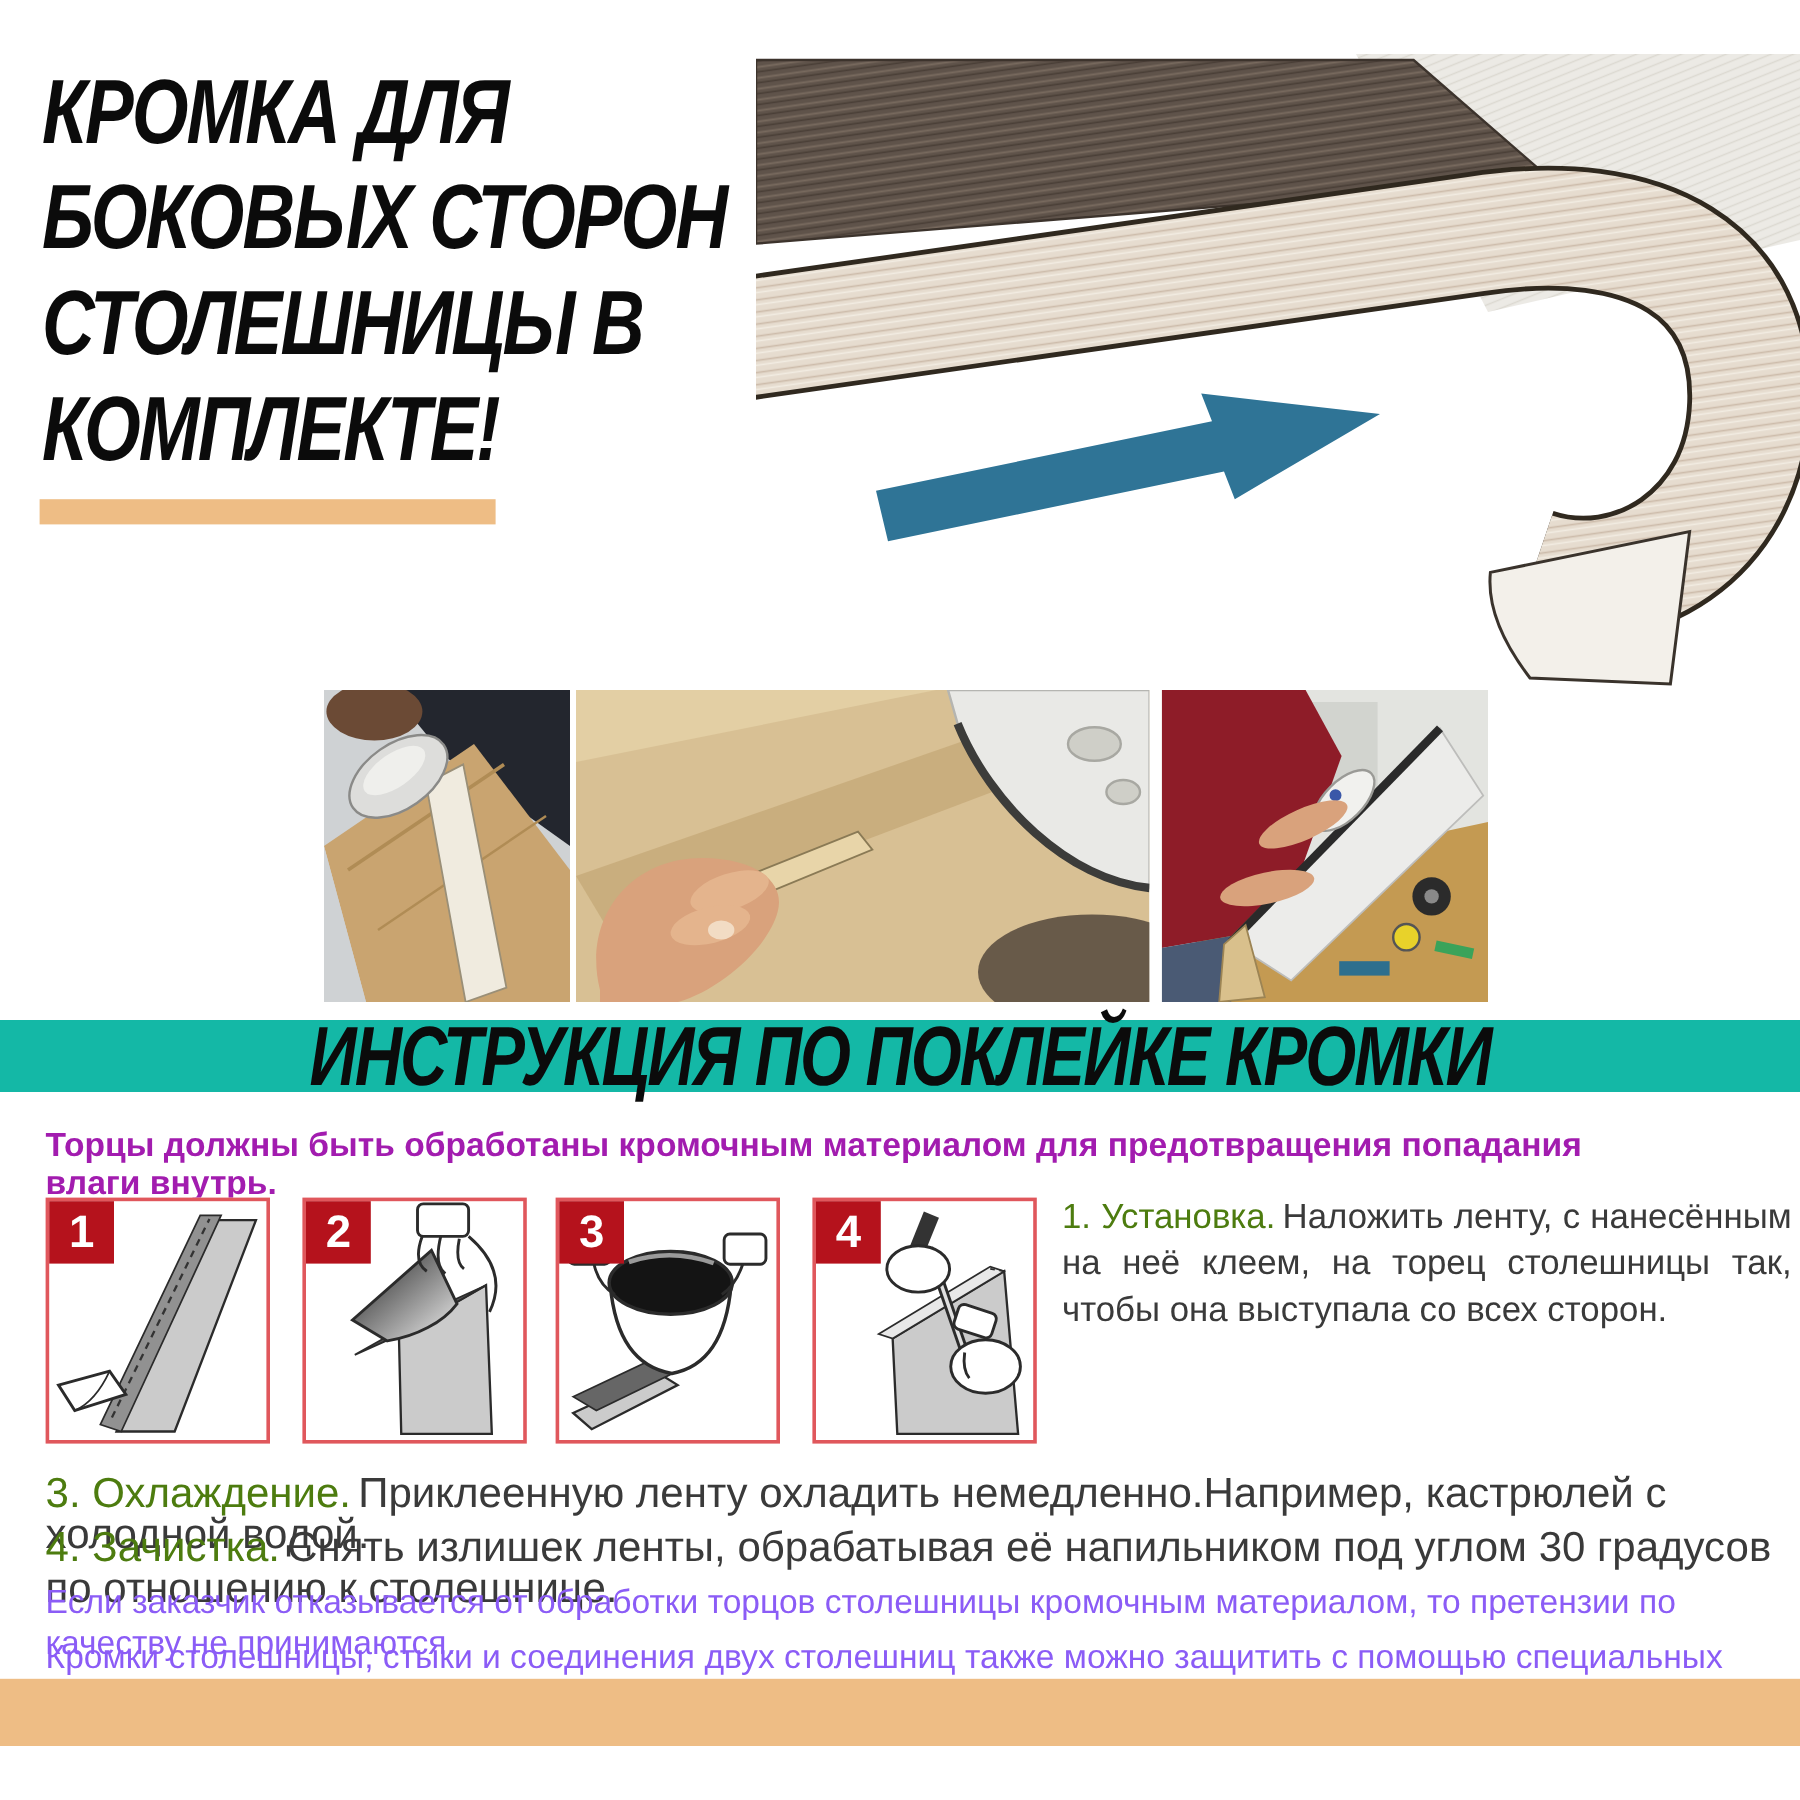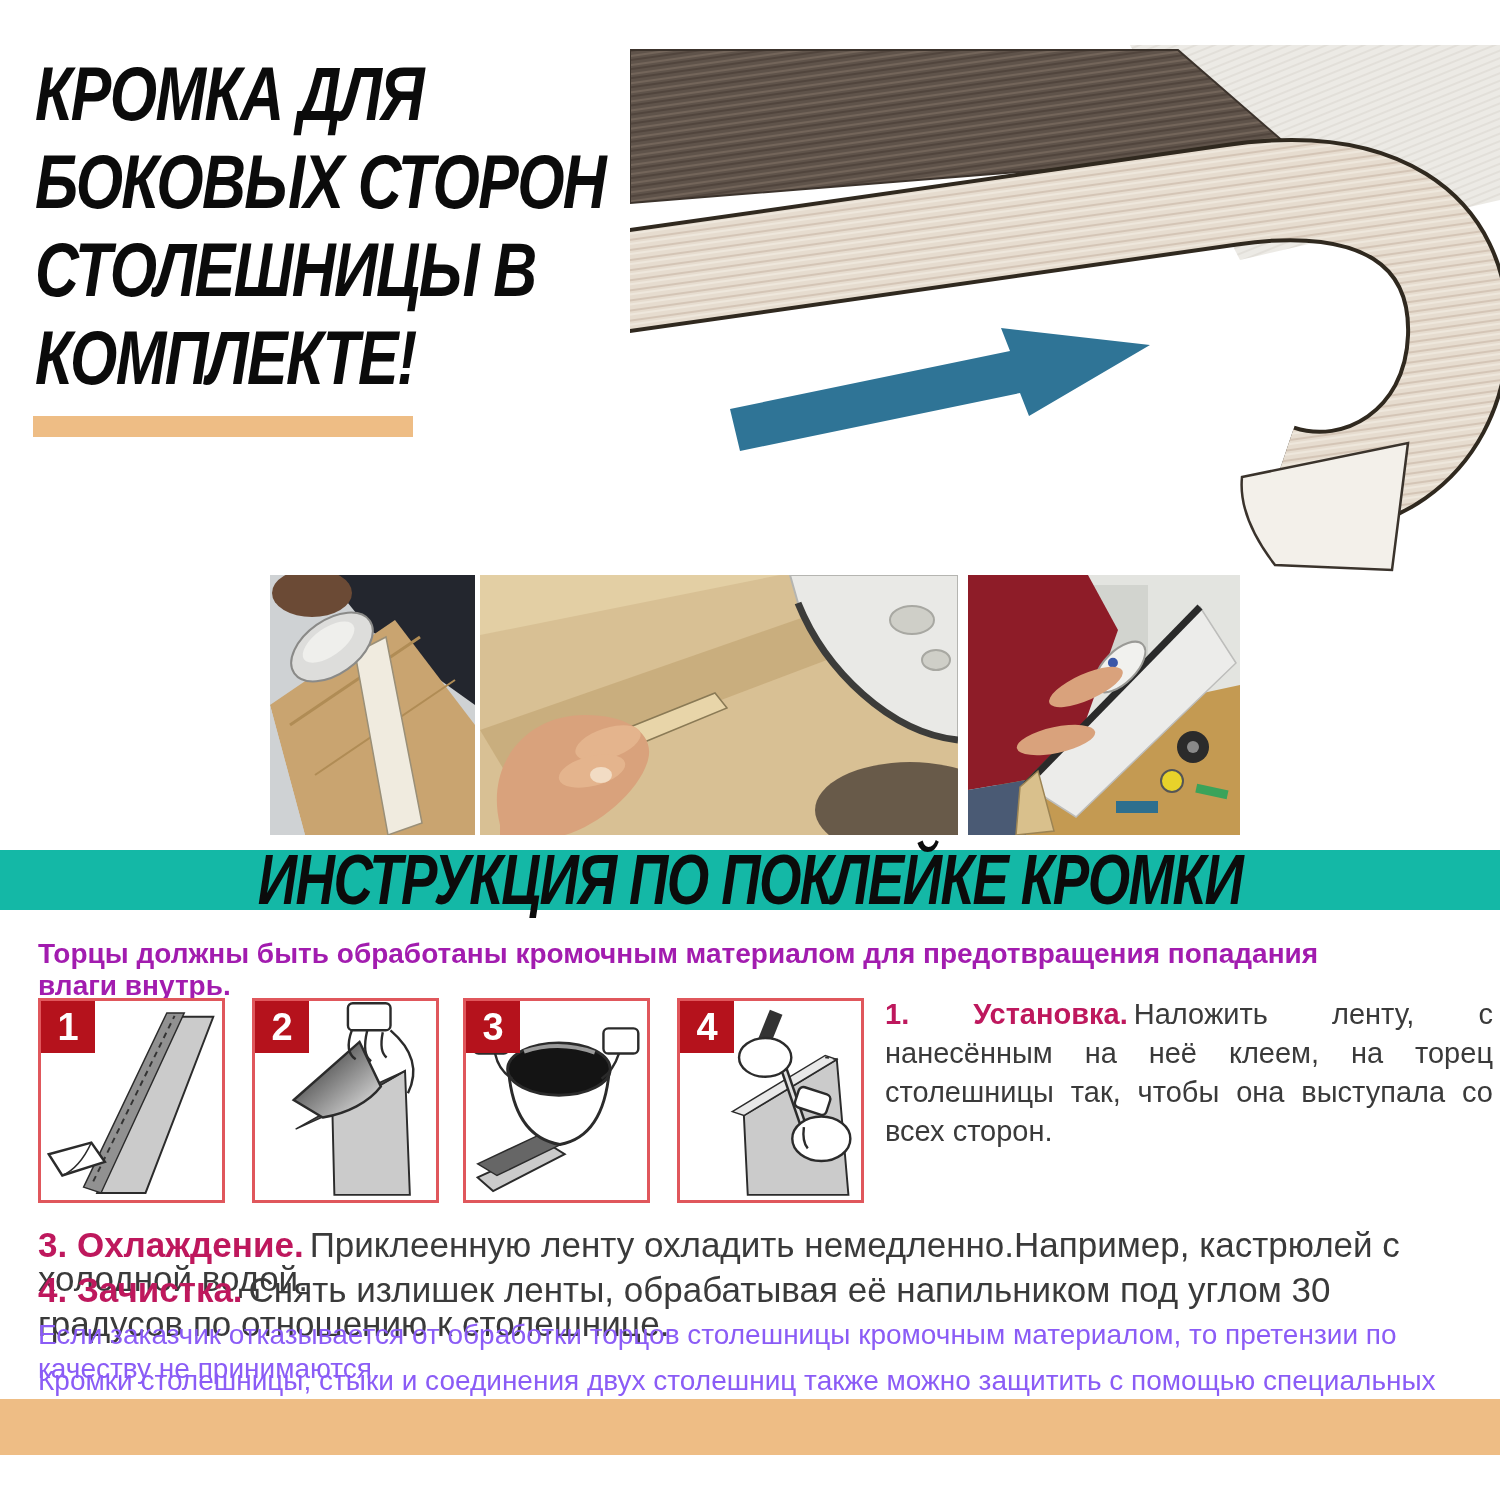--- a/index.html
+++ b/index.html
@@ -34,21 +34,21 @@
   .panel{position:absolute;top:998px;width:187px;height:205px;border:3px solid #e0575c;
           box-sizing:border-box;background:#fff;}
   #panel1{left:38px;} #panel2{left:252px;} #panel3{left:463px;} #panel4{left:677px;}
   .panel-badge{position:absolute;left:0px;top:0px;width:54px;height:52px;background:#b5121c;
           color:#fff;font-weight:700;font-size:38px;display:flex;align-items:center;justify-content:center;z-index:2;}
   .panel svg{position:absolute;left:0;top:0;width:100%;height:100%;}
 
   .step-block{position:absolute;left:885px;width:608px;font-size:29px;line-height:39px;
           color:#3a3a3a;text-align:justify;}
   #step1{top:995px;} #step2{top:1112px;}
-  .step-label{color:#be185d;font-weight:700;margin-right:6px;}
+  .step-label{color:#4d7c0f;font-weight:400;margin-right:6px;}
 
   .line-step{position:absolute;left:38px;width:1445px;font-size:35px;line-height:34px;color:#3a3a3a;}
   #step3{top:1228px;} #step4{top:1273px;}
   .note-line{position:absolute;left:38px;width:1445px;font-size:28px;line-height:34px;color:#8b5cf6;}
   #note1{top:1318px;} #note2{top:1364px;}
 
   .footer-bar{position:absolute;left:0;top:1399px;width:1500px;height:56px;background:#eebd85;}
 </style>
 </head>
 <body>

